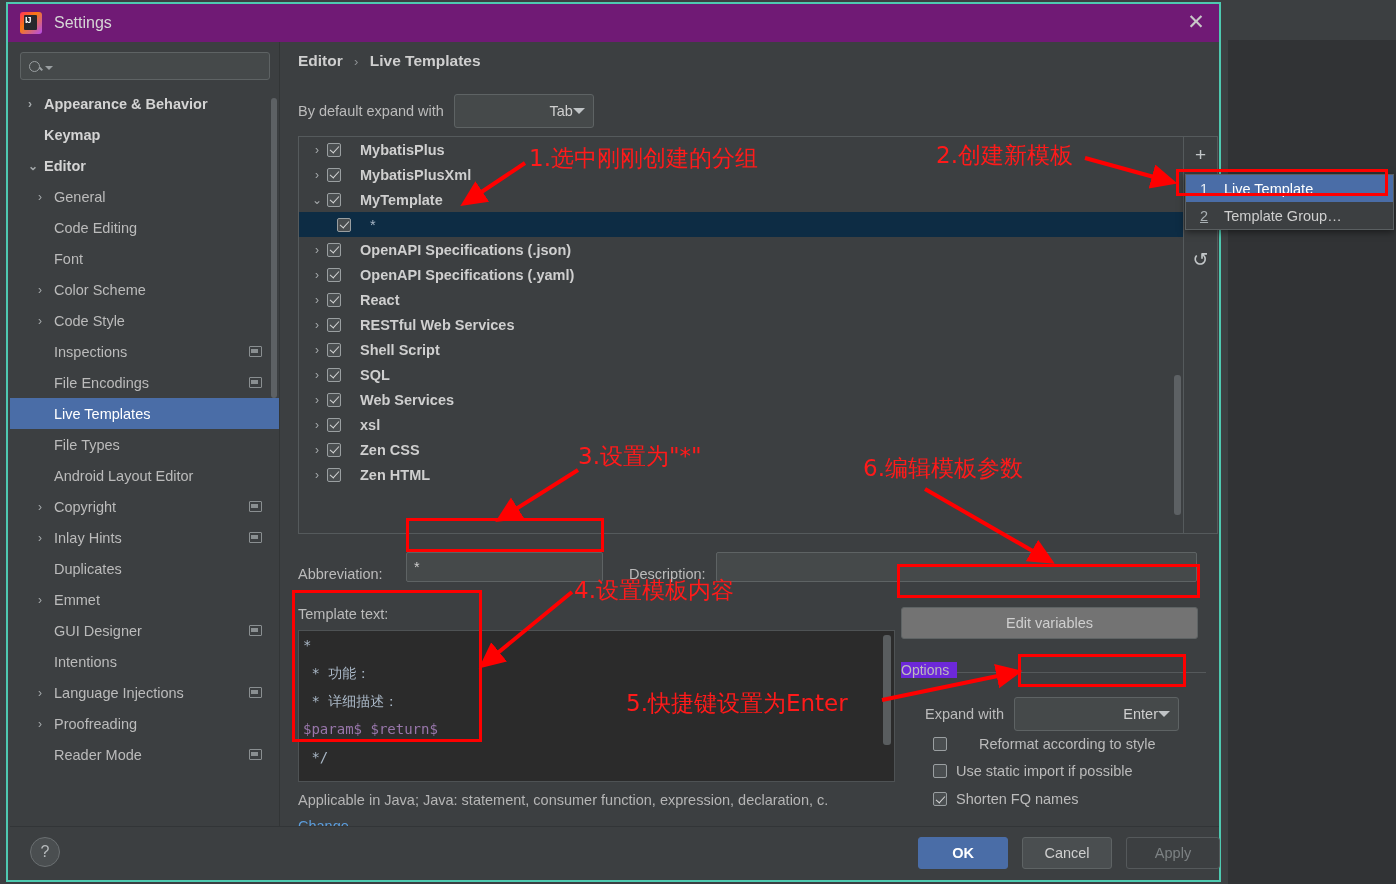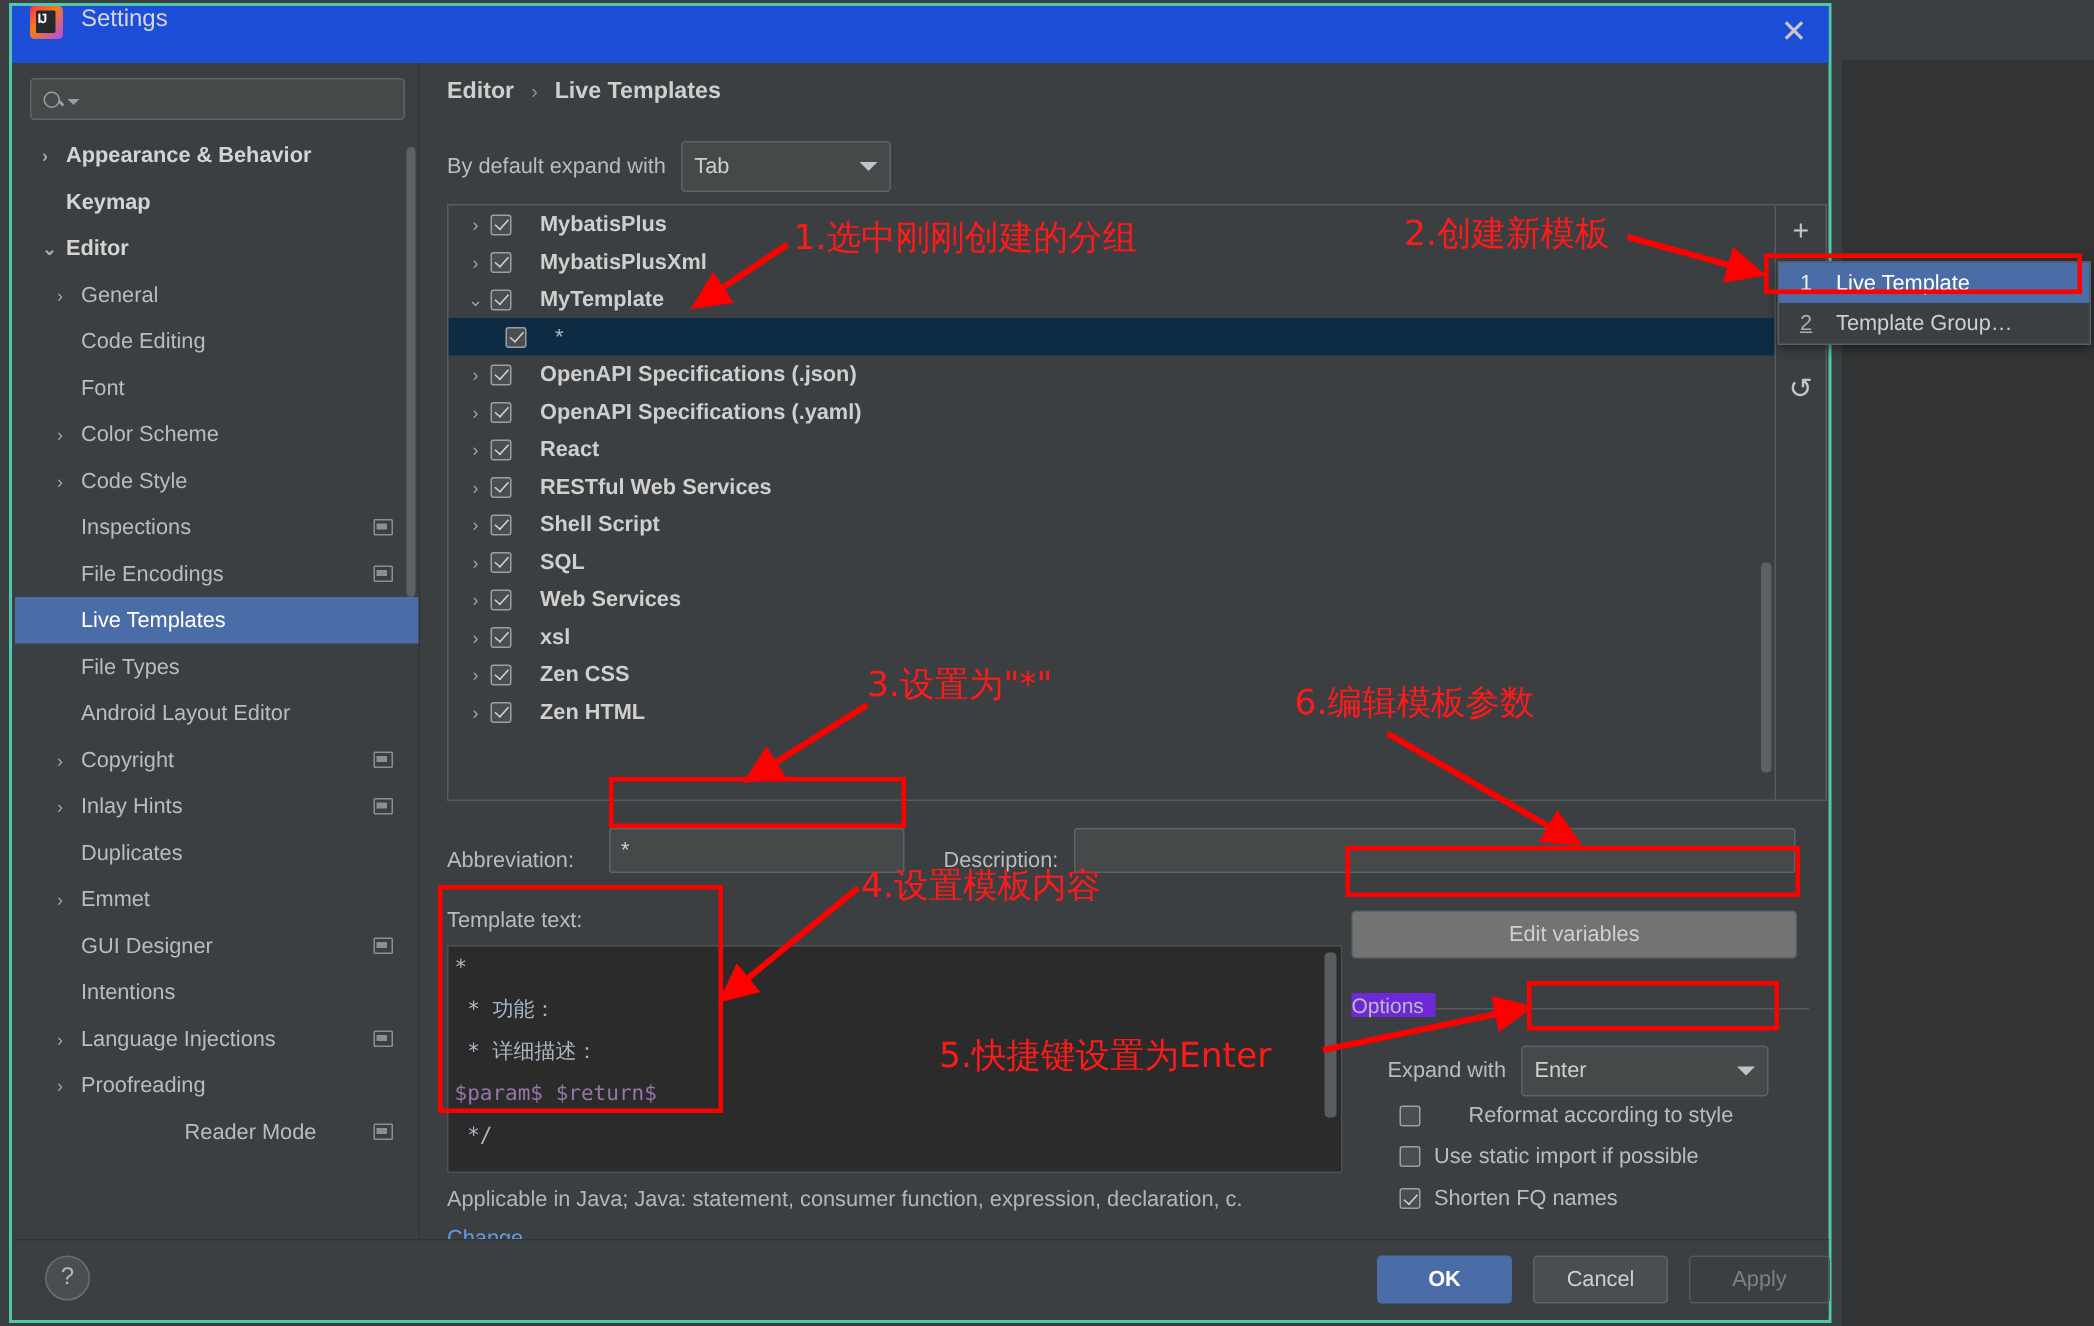--- a/index.html
+++ b/index.html
@@ -23,22 +23,22 @@
   .git-ico { font-size:17px; font-weight:bold; line-height:1; }
   .ide-belowbar { position:absolute; top:40px; left:1228px; width:168px; height:844px; background:#313335; }
   .ide-leftstrip { position:absolute; top:0; left:0; width:8px; height:884px; background:#3c3f41; }
 
   
   .dialog {
     position:absolute; left:6px; top:2px; width:1215px; height:880px;
     background:#3c3f41; border:2px solid #4ec9b0;
   }
   .dlg-title-bar {
-    position:relative; height:38px; background:#1d4ed8;
-    display:flex; padding-left:12px; gap:12px;
+    position:relative; height:38px; background:#701a75;
+    display:flex; align-items:center; padding-left:12px; gap:12px;
   }
   .app-icon {
     width:22px; height:22px; border-radius:3px; position:relative; overflow:hidden;
     background: linear-gradient(135deg,#fe315d 0%,#f97a12 40%,#b24cf0 100%);
     flex:none;
   }
   .app-icon::after{
     content:""; position:absolute; left:4px; top:3px; width:13px; height:15px;
     background:#27282c; border-radius:1px;
   }
@@ -85,21 +85,21 @@
 
   
   .content { position:absolute; left:272px; top:38px; width:941px; height:790px; }
   .crumb { position:absolute; left:18px; top:10px; font-size:15.5px; font-weight:bold; color:#cfcfcf; }
   .crumb .sepc { color:#8d9194; font-weight:normal; margin:0 7px; font-size:13px; }
   .expandrow { position:absolute; left:18px; top:52px; display:flex; align-items:center; gap:10px; }
   .expandrow .lab { color:#bbbbbb; font-size:14.5px; }
   .combo {
     width:140px; height:28px; background:#45494a; border:1px solid #5e6364; border-radius:3px;
     display:flex; align-items:center; padding:16px 8px; color:#cfcfcf; font-size:14.5px;
-    position:relative; cursor:pointer;
+    position:relative; cursor:pointer;text-align:right;
   }
   .combo .cv { flex:1; }
   .caret { width:0;height:0;border-left:6px solid transparent;border-right:6px solid transparent;border-top:6px solid #c0c4c6; }
 
   
   .listbox {
     position:absolute; left:18px; top:94px; width:920px; height:398px;
     background:#3c3f41; border:1px solid #555a5c;
   }
   .lb-inner { position:absolute; left:0; top:0; right:34px; bottom:0; overflow:hidden; }
@@ -298,21 +298,21 @@
           </div>
           <div class="trow" style="padding-left: 28px;">
             <span class="arr">›</span>
             <span class="lbl">Language Injections</span>
             <span class="badge"></span>
           </div>
           <div class="trow" style="padding-left: 28px;">
             <span class="arr">›</span>
             <span class="lbl">Proofreading</span>
           </div>
-          <div class="trow" style="padding-left: 28px; justify-content: center;">
+          <div class="trow" style="padding-left: 28px;">
             <span class="arr blank">›</span>
             <span class="lbl">Reader Mode</span>
             <span class="badge"></span>
           </div>
         </div>
       <div class="side-scroll"></div>
     </div>
     <div class="side-divider"></div>
 
     <div class="content">

